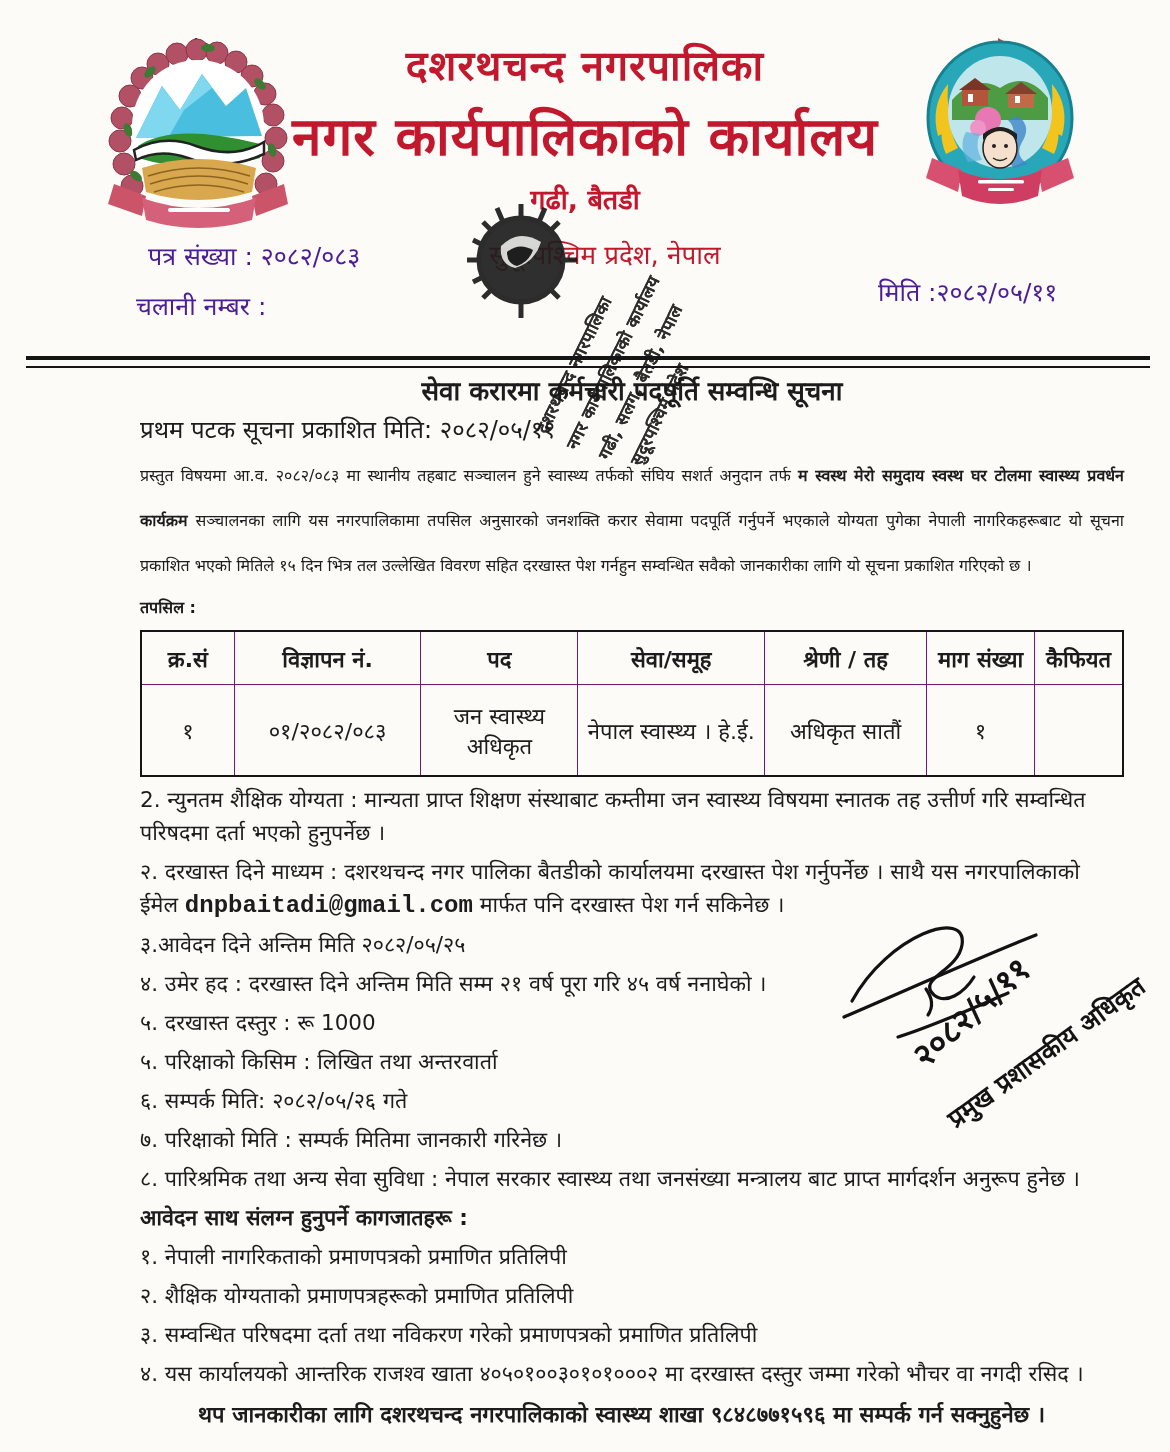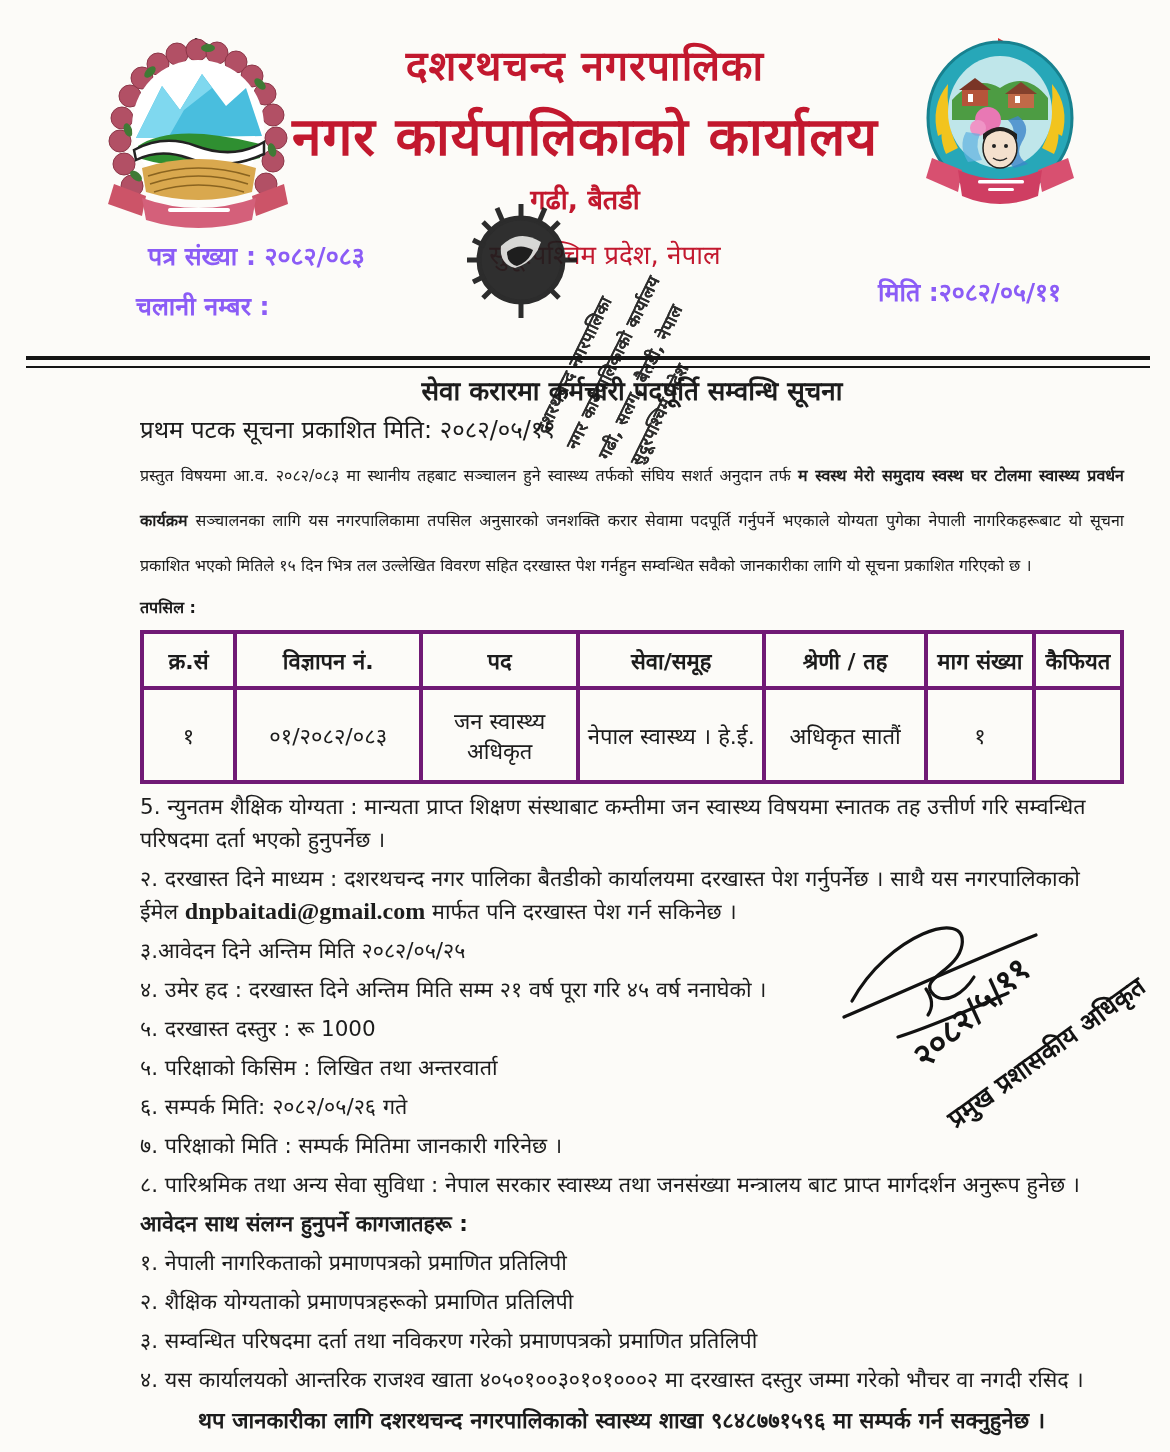--- a/index.html
+++ b/index.html
@@ -11,21 +11,21 @@
   }
   
   .emblem{position:absolute;}
   #national-emblem{left:84px;top:26px;width:230px;height:210px;}
   #municipal-logo{left:922px;top:36px;width:158px;height:172px;}
   .hdr-line{position:absolute;left:0;right:0;text-align:center;color:#c2182e;font-weight:bold;}
   #hdr-muni{top:36px;font-size:41px;letter-spacing:1px;}
   #hdr-office{top:98px;font-size:53px;letter-spacing:1px;}
   #hdr-place{top:180px;font-size:27px;font-weight:bold;}
   #hdr-province{top:236px;font-size:26px;font-weight:normal;padding-left:40px;}
-  .meta{position:absolute;color:#8b5cf6;font-size:25px;font-weight:bold;}
+  .meta{position:absolute;color:#4c1d95;font-size:25px;font-weight:normal;}
   #letter-no{left:148px;top:238px;}
   #chalani{left:136px;top:288px;}
   #miti{left:878px;top:274px;}
   
   #stamp{position:absolute;left:455px;top:178px;width:420px;height:270px;z-index:5;pointer-events:none;}
   #stamp .blob{position:absolute;left:8px;top:22px;}
   .stamp-line{
     position:absolute;white-space:nowrap;font-size:17px;font-weight:bold;color:#171717;
     transform:rotate(-64deg);transform-origin:0 100%;opacity:.9;letter-spacing:.5px;
     text-shadow:0 0 .6px #222;
@@ -39,26 +39,26 @@
     border-top:4px solid #151515;border-bottom:2px solid #151515;}
   
   #content{position:absolute;top:368px;left:140px;width:984px;}
   #notice-title{text-align:center;font-size:26px;font-weight:bold;margin:4px 0 2px;
     text-underline-offset:5px;}
   #notice-subtitle{text-align:left;font-size:24px;margin:4px 0 8px;font-weight:500;}
   #intro{font-size:16px;line-height:45px;text-align:justify;margin:2px 0 0;}
   #intro .b{font-weight:bold;}
   #tapasil{font-size:16px;font-weight:bold;line-height:36px;margin:2px 0 4px;}
   table{width:100%;border-collapse:collapse;border:2.5px solid #151515;}
-  th,td{border:4px solid #701a75;text-align:center;vertical-align:middle;
+  th,td{border:1px solid #701a75;text-align:center;vertical-align:middle;
     font-size:22px;padding:4px 4px;}
   th{font-weight:bold;height:44px;}
   tbody td{height:82px;font-weight:500;}
   .cond{font-size:21.5px;line-height:33px;margin:6px 0 0;text-align:left;}
-  .cond .email{font-family:Liberation Serif, serif;font-weight:bold;font-size:24px;}
+  .cond .email{font-family:Liberation Mono, monospace;font-weight:bold;font-size:24px;}
   .bold-head{font-weight:bold;}
   #footer-line{font-size:22px;font-weight:bold;margin:8px 0 0;padding-left:58px;}
   
   #signature-block{position:absolute;left:840px;top:895px;width:330px;height:260px;z-index:4;pointer-events:none;}
   #signature-svg{position:absolute;left:0;top:10px;}
   #sig-date{position:absolute;left:62px;top:148px;font-size:33px;font-weight:bold;
     transform:rotate(-42deg);transform-origin:0 0;white-space:nowrap;color:#131313;}
   #sig-role{position:absolute;left:100px;top:212px;font-size:25px;font-weight:bold;
     transform:rotate(-36deg);transform-origin:0 0;white-space:nowrap;color:#131313;}
 </style>
@@ -239,21 +239,21 @@
         <td>०१/२०८२/०८३</td>
         <td>जन स्वास्थ्य अधिकृत</td>
         <td>नेपाल स्वास्थ्य । हे.ई.</td>
         <td>अधिकृत सातौं</td>
         <td>१</td>
         <td></td>
       </tr>
     </tbody>
   </table>
 
-  <p class="cond">5. न्युनतम शैक्षिक योग्यता : मान्यता प्राप्त शिक्षण संस्थाबाट कम्तीमा जन स्वास्थ्य विषयमा स्नातक तह उत्तीर्ण  गरि सम्वन्धित परिषदमा दर्ता भएको हुनुपर्नेछ ।</p>
+  <p class="cond">2. न्युनतम शैक्षिक योग्यता : मान्यता प्राप्त शिक्षण संस्थाबाट कम्तीमा जन स्वास्थ्य विषयमा स्नातक तह उत्तीर्ण  गरि सम्वन्धित परिषदमा दर्ता भएको हुनुपर्नेछ ।</p>
   <p class="cond"><span>२. दरखास्त दिने माध्यम : दशरथचन्द नगर पालिका बैतडीको कार्यालयमा दरखास्त पेश गर्नुपर्नेछ । साथै यस नगरपालिकाको ईमेल  </span><span class="email">dnpbaitadi@gmail.com</span><span> मार्फत पनि दरखास्त पेश गर्न सकिनेछ ।</span></p>
   <p class="cond">३.आवेदन दिने अन्तिम मिति २०८२/०५/२५</p>
   <p class="cond">४. उमेर हद : दरखास्त दिने  अन्तिम मिति सम्म २१ वर्ष पूरा गरि ४५ वर्ष ननाघेको ।</p>
   <p class="cond">५. दरखास्त दस्तुर : रू 1000</p>
   <p class="cond">५. परिक्षाको किसिम :  लिखित तथा अन्तरवार्ता</p>
   <p class="cond">६. सम्पर्क मिति: २०८२/०५/२६ गते</p>
   <p class="cond">७. परिक्षाको मिति : सम्पर्क मितिमा जानकारी गरिनेछ ।</p>
   <p class="cond">८. पारिश्रमिक तथा अन्य सेवा सुविधा : नेपाल सरकार स्वास्थ्य तथा जनसंख्या मन्त्रालय बाट प्राप्त मार्गदर्शन अनुरूप हुनेछ ।</p>
 
   <p class="cond bold-head">आवेदन साथ संलग्न हुनुपर्ने कागजातहरू :</p>

